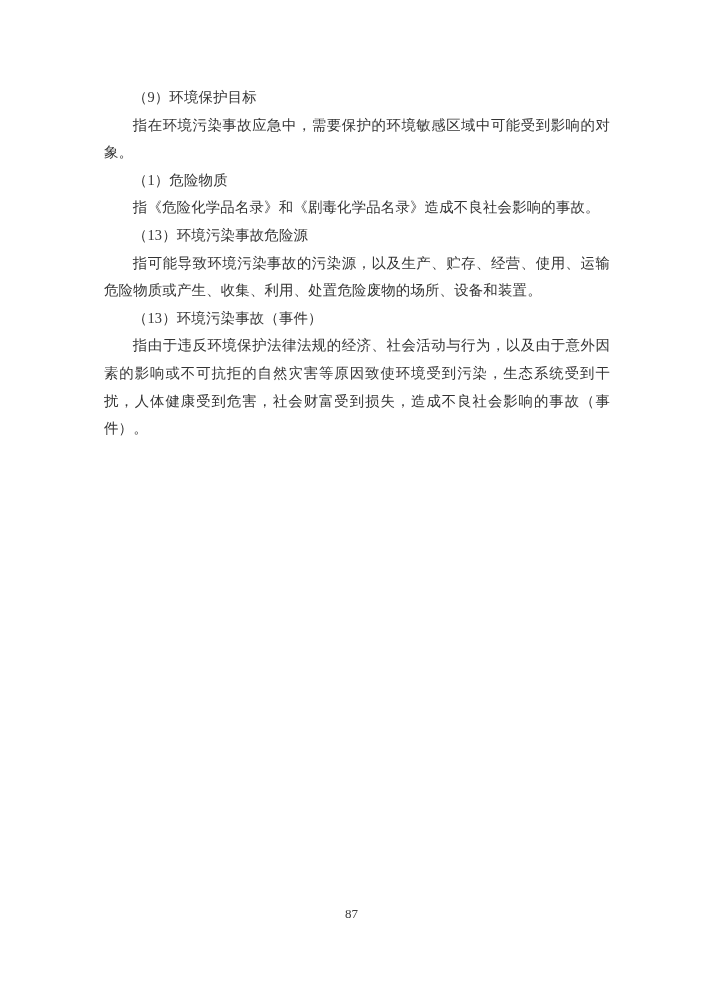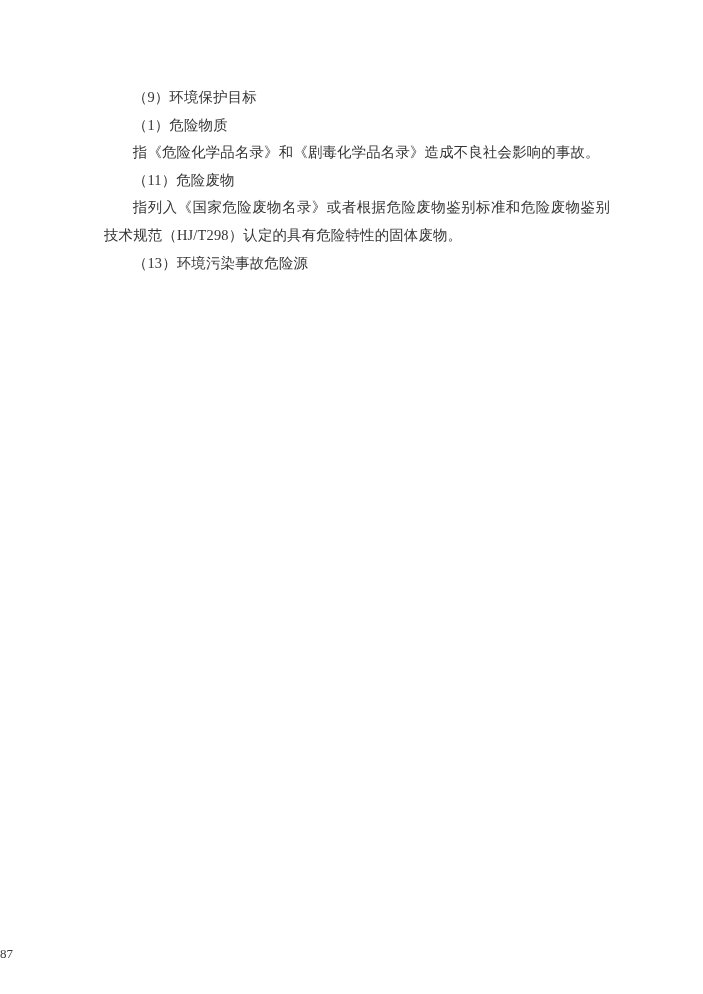--- a/index.html
+++ b/index.html
@@ -28,52 +28,54 @@
     line-break: strict;
     letter-spacing: 0.2px;
   }
   .content p {
     margin: 0;
     padding: 0;
     text-indent: 2em;
   }
   .footer {
     position: absolute;
-    top: 946px;
+    top: 906px;
     left: 0;
     width: 703px;
-    text-align: left;
+    text-align: center;
     font-size: 13px;
     color: #3a3a3a;
     font-family: "Liberation Serif", "DejaVu Serif", serif;
   }
 </style>
 </head>
 <body>
 
 <div class="page">
 
   <div class="content">
 
     <section>
       <p>（9）环境保护目标</p>
+      <p>指在环境污染事故应急中，需要保护的环境敏感区域中可能受到影响的对象。</p>
     </section>
 
     <section>
       <p>（1）危险物质</p>
       <p>指《危险化学品名录》和《剧毒化学品名录》造成不良社会影响的事故。</p>
     </section>
 
+
     <section>
-      <p>（11）危险废物</p>
-      <p>指列入《国家危险废物名录》或者根据危险废物鉴别标准和危险废物鉴别技术规范（HJ/T298）认定的具有危险特性的固体废物。</p>
+      <p>（13）环境污染事故危险源</p>
+      <p>指可能导致环境污染事故的污染源，以及生产、贮存、经营、使用、运输危险物质或产生、收集、利用、处置危险废物的场所、设备和装置。</p>
     </section>
 
     <section>
-      <p>（13）环境污染事故危险源</p>
+      <p>（13）环境污染事故（事件）</p>
+      <p>指由于违反环境保护法律法规的经济、社会活动与行为，以及由于意外因素的影响或不可抗拒的自然灾害等原因致使环境受到污染，生态系统受到干扰，人体健康受到危害，社会财富受到损失，造成不良社会影响的事故（事件）。</p>
     </section>
-
 
   </div>
 
   <div class="footer">87</div>
 
 </div>
 
 </body></html>

